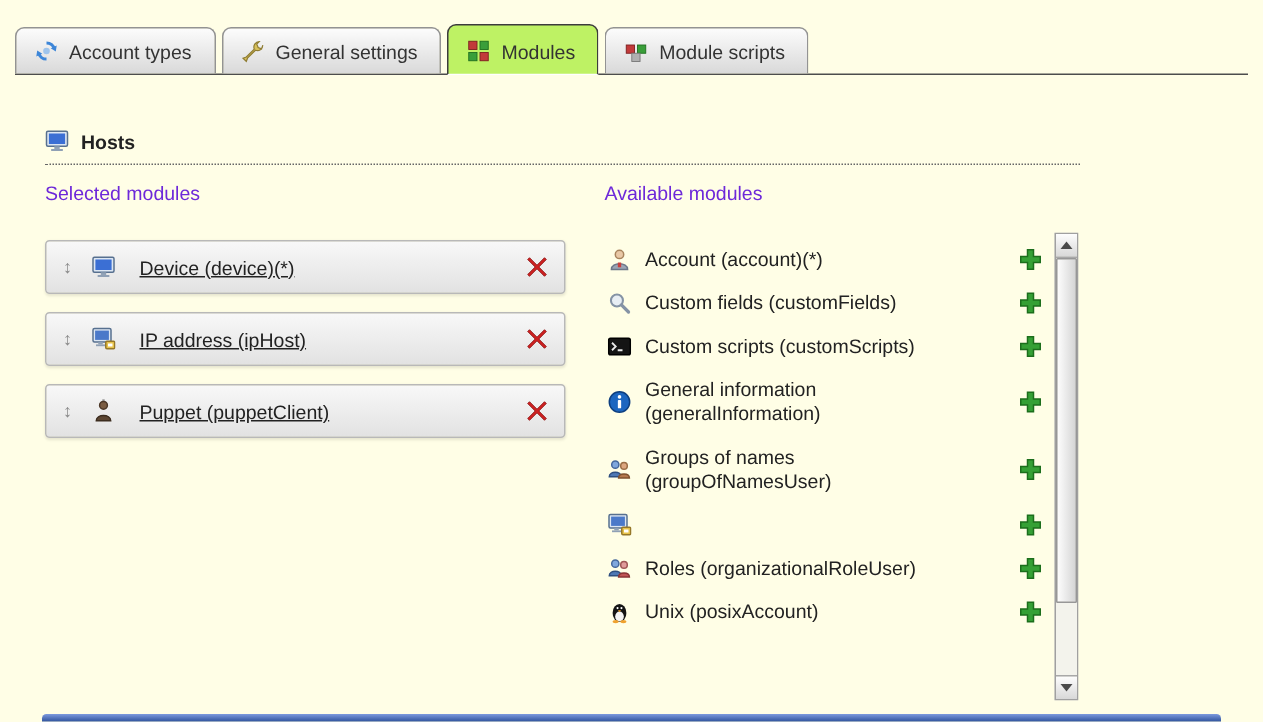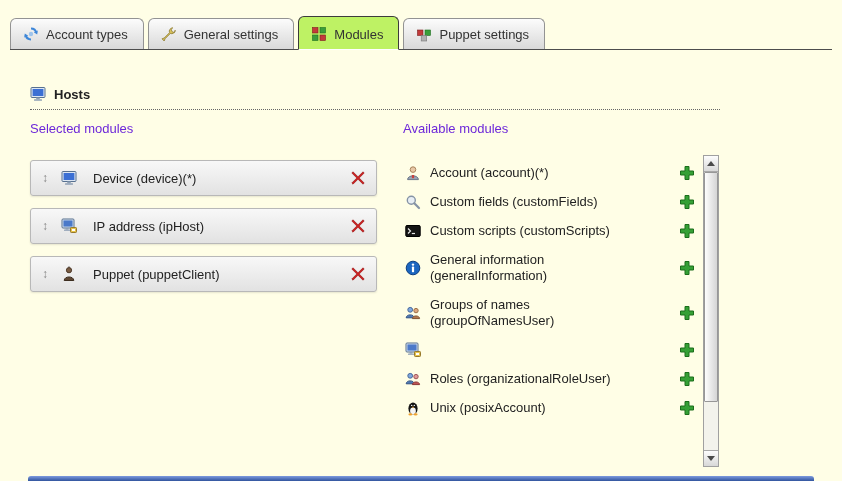--- a/index.html
+++ b/index.html
@@ -46,21 +46,21 @@
     height:34px;margin-bottom:12px;padding:0 10px 0 6px;
     background:linear-gradient(#f8f8f8,#e2e2e2);
     border:1px solid #b8b8b8;border-radius:3px;
     box-shadow:0 1px 2px rgba(0,0,0,0.10);
   }
   .drag-handle{
     width:16px;color:#8a8a8a;font-size:12px;line-height:1;
     cursor:grab;text-align:center;user-select:none;
   }
   .sel-row .ic{margin-left:8px;}
-  .sel-label{margin-left:16px;flex:1;white-space:nowrap;}
+  .sel-label{margin-left:16px;flex:1;white-space:nowrap;text-decoration:underline;}
   .icon-btn{
     border:none;background:transparent;padding:0;margin:0;
     cursor:pointer;display:flex;align-items:center;justify-content:center;
   }
   
   .avail-wrap{
     position:absolute;left:403px;top:155px;width:316px;height:312px;
     overflow:hidden;
   }
   .avail-items{padding-top:10px;display:flex;flex-direction:column;gap:13px;}
@@ -219,21 +219,21 @@
   <div class="tab active">
     <svg class="ic">
         <use href="#i-modules"></use>
       </svg>
     <span>Modules</span>
   </div>
   <div class="tab">
     <svg class="ic">
         <use href="#i-modsettings"></use>
       </svg>
-    <span>Puppet settings</span>
+    <span>Module scripts</span>
   </div>
 </div>
 
 <div class="section-header">
   <svg class="ic">
       <use href="#i-monitor"></use>
     </svg>
   <span>Hosts</span>
 </div>
 

